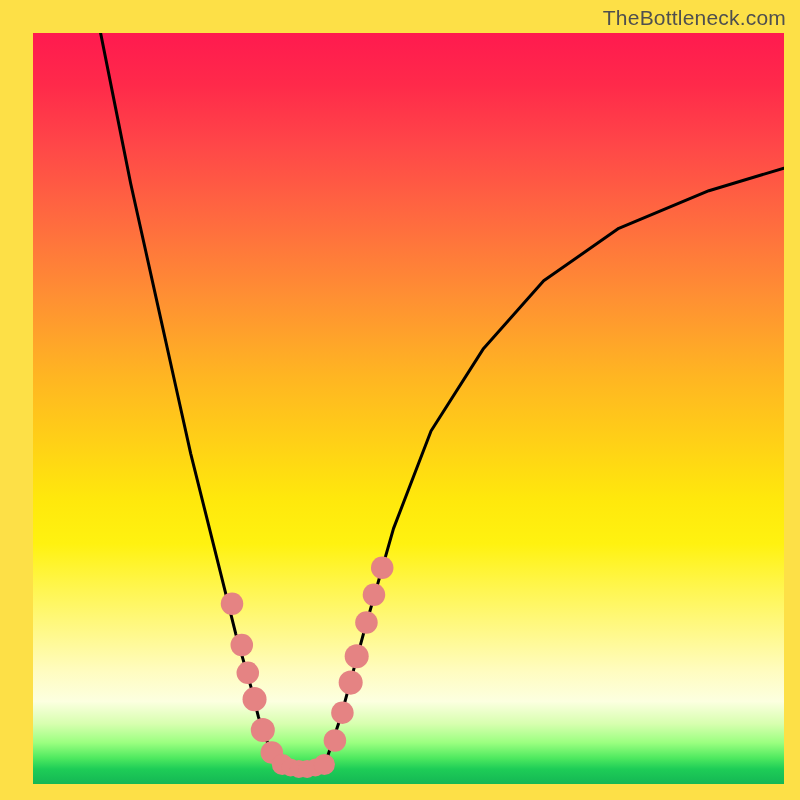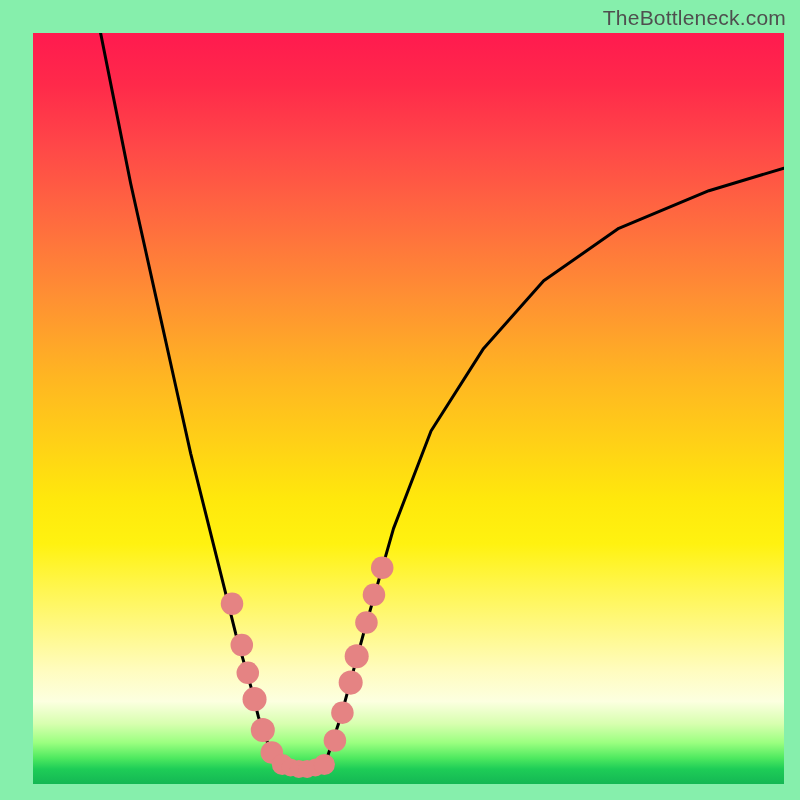--- a/index.html
+++ b/index.html
@@ -10,21 +10,21 @@
     overflow: hidden;
     background: #000;
     font-family: Arial, Helvetica, sans-serif;
   }
   .frame {
     position: absolute;
     left: 0;
     top: 0;
     width: 800px;
     height: 800px;
-    background: #86efac;
+    background: #fde047;
   }
   .plot-area {
     position: absolute;
     left: 33px;
     top: 33px;
     width: 751px;
     height: 751px;
     overflow: hidden;
   }
   .gradient {

